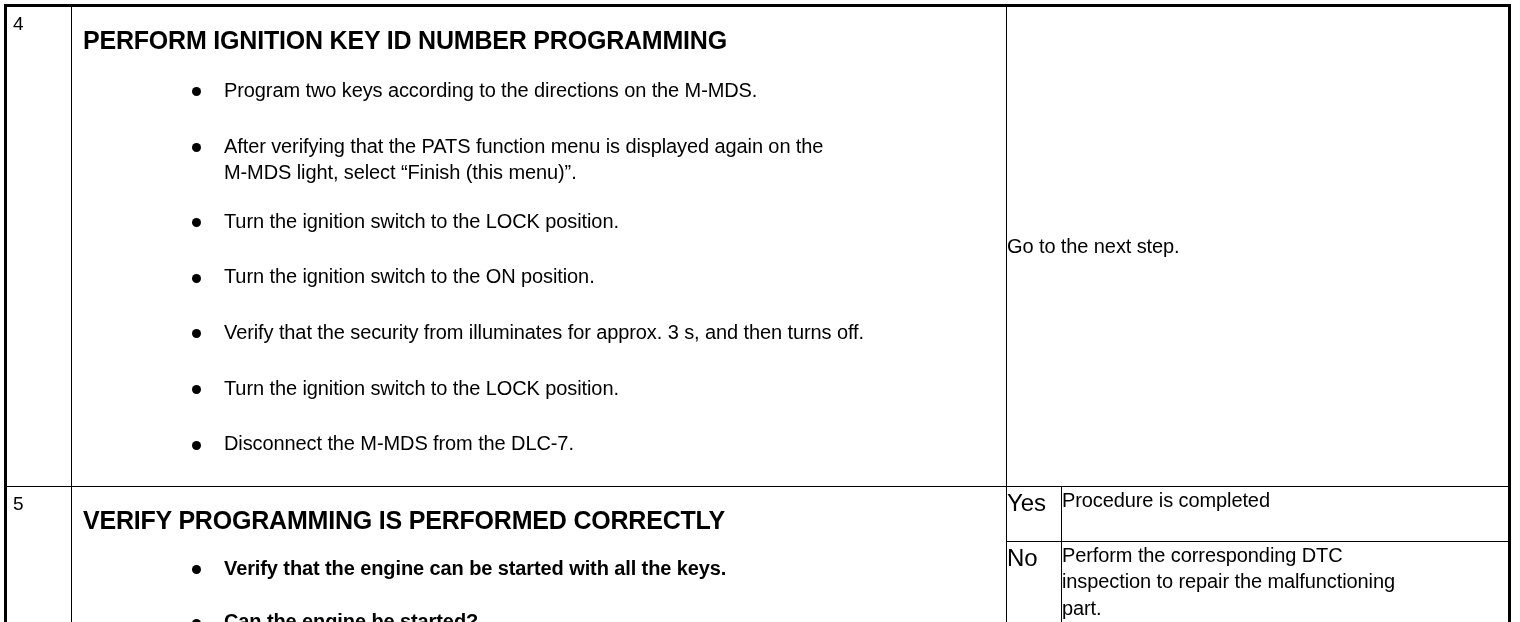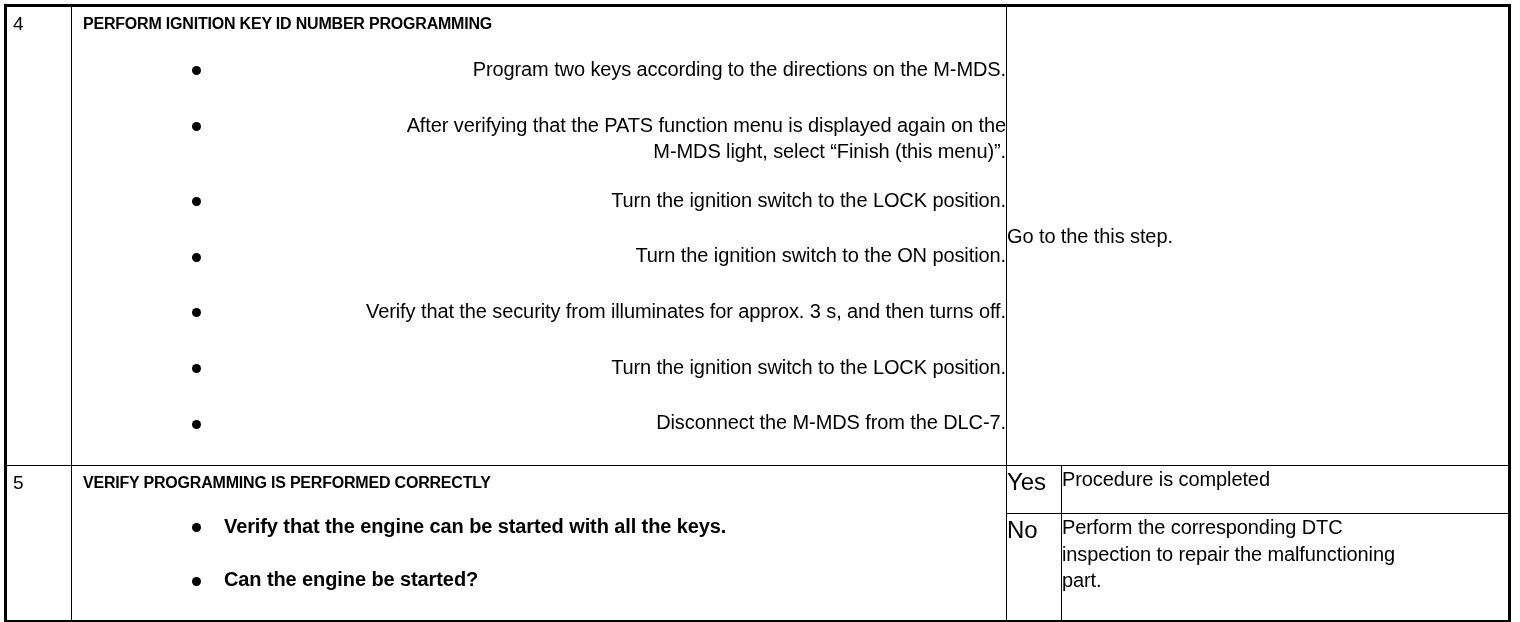--- a/index.html
+++ b/index.html
@@ -57,23 +57,23 @@
     letter-spacing: 0px;
   }
 
   
   .action-cell {
     padding: 0;
     position: relative;
   }
   .action-title {
     font-weight: bold;
-    font-size: 16px;
+    font-size: 25px;
     line-height: 1;
-    padding: 9px 0 0 11px;
+    padding: 21px 0 0 11px;
     letter-spacing: -0.2px;
     white-space: nowrap;
     font-stretch: condensed;
   }
   .bullet-list {
     list-style: none;
     margin: 0;
     padding: 0;
   }
   .bullet-list li {
@@ -94,21 +94,21 @@
   }
   .bullet-list li .bullet-text {
     display: block;
   }
   .bullet-list li .bullet-text b {
     font-weight: normal;
   }
 
   
   #step4-list { margin-top: 24px; }
-  #step4-list li { margin-bottom: 29px; text-align: right; }
+  #step4-list li { margin-bottom: 29px; }
   #step4-list li.two-line { margin-bottom: 22px; }
 
   
   #step5-list { margin-top: 22px; }
   #step5-list li { margin-bottom: 27px; font-weight: bold; }
 
   
   .result-cell {
     font-size: 20px;
     line-height: 1.33;
@@ -180,21 +180,21 @@
               <span class="bullet-text">Turn the ignition switch to the LOCK position.</span>
             </li>
             <li>
               <span class="bullet-dot"></span>
               <span class="bullet-text">Disconnect the M-MDS from the DLC-7.</span>
             </li>
           </ul>
         </td>
 
         <td class="result-cell mid" colspan="2">
-          <span>Go to the this step.</span>
+          <span>Go to the next step.</span>
         </td>
       </tr>
 
       <tr>
         <td class="col-step" rowspan="2">
           <div class="step-num">5</div>
         </td>
 
         <td class="action-cell" rowspan="2">
           <div class="action-title">VERIFY PROGRAMMING IS PERFORMED CORRECTLY</div>

